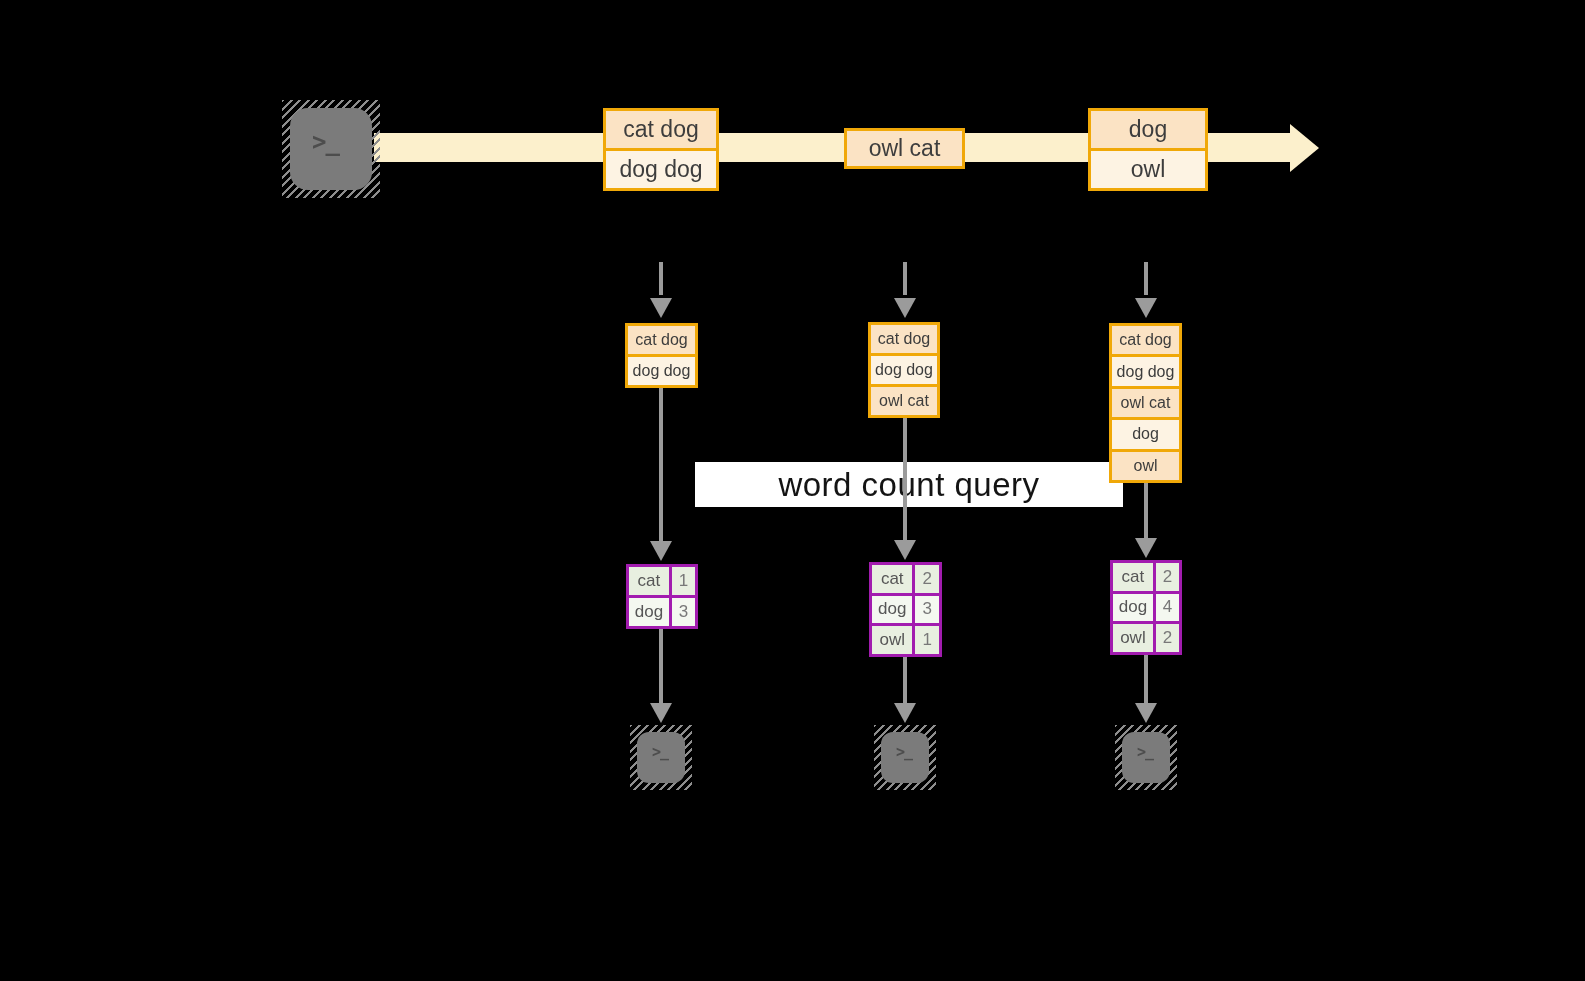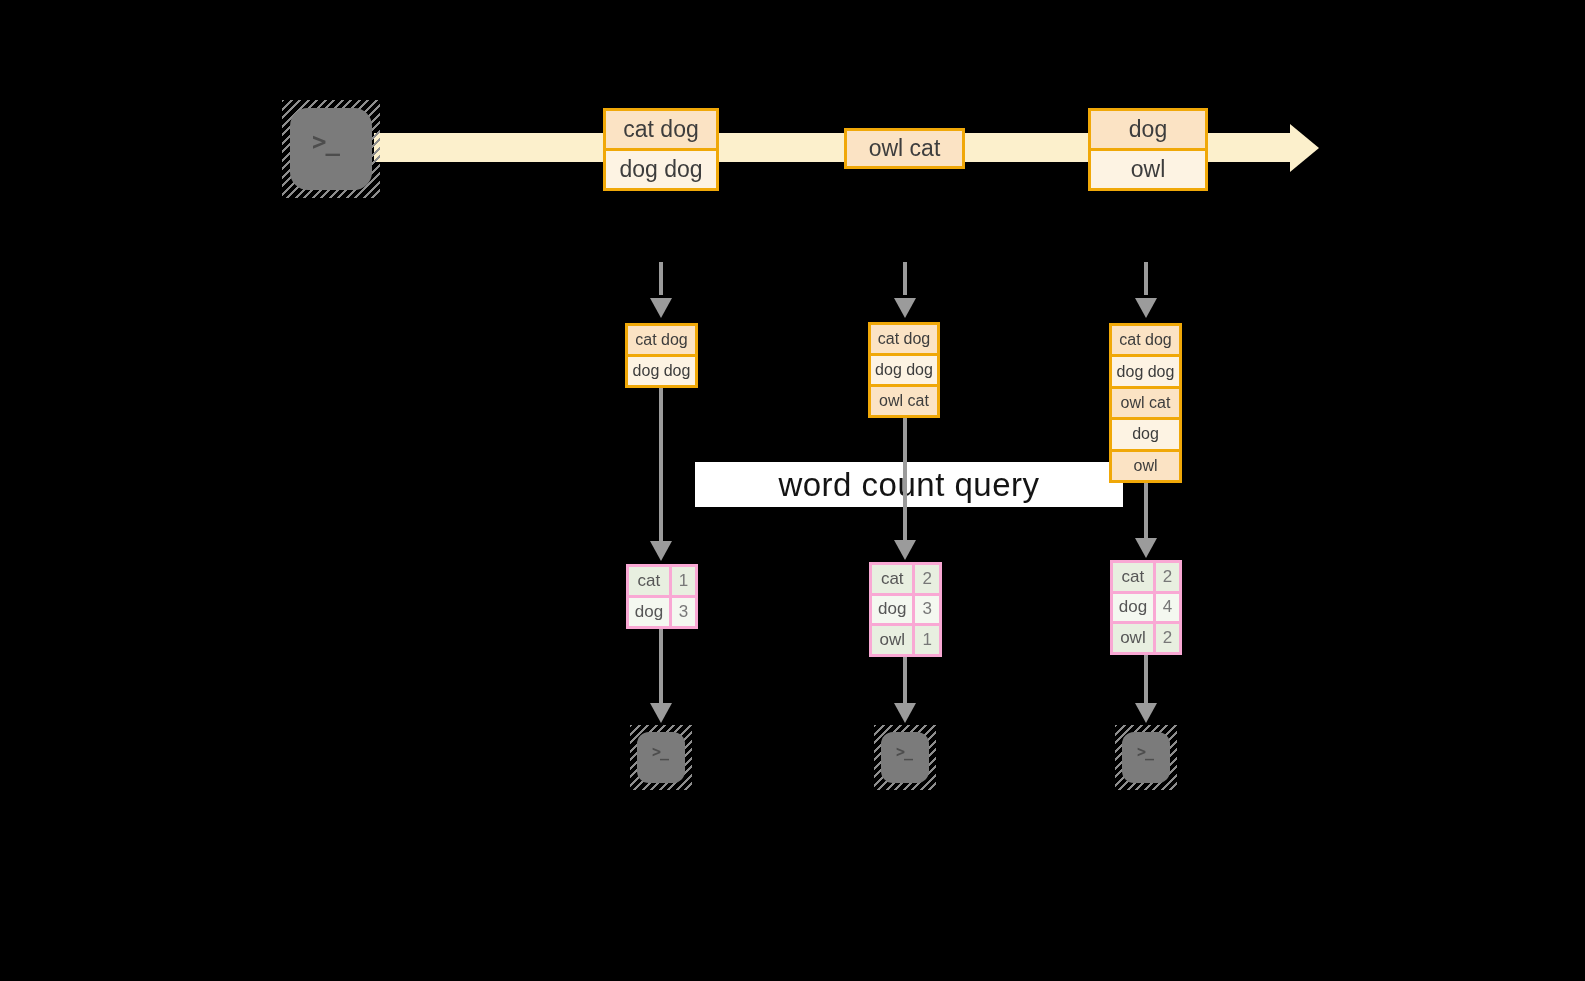--- a/index.html
+++ b/index.html
@@ -56,21 +56,21 @@
   }
 
   
   .query-box {
     background:#ffffff; z-index:1; display:flex; align-items:center; justify-content:center;
   }
   .query-box span { font-size:33px; font-weight:300; color:#141414; letter-spacing:0.5px; }
 
   
   .gtable {
-    background:#f9a8d4; padding:3px; display:grid;
+    background:#a21caf; padding:3px; display:grid;
     grid-template-columns:1.72fr 1fr; gap:3px; z-index:2;
   }
   .gtable .cell {
     display:flex; align-items:center; justify-content:center; font-size:17px;
   }
   .gtable .cell:nth-child(4n+1), .gtable .cell:nth-child(4n+2) { background:#e8efe0; }
   .gtable .cell:nth-child(4n+3), .gtable .cell:nth-child(4n)   { background:#f4f8f0; }
   .gtable .word  { color:#565656; }
   .gtable .count { color:#787878; }
 </style>

